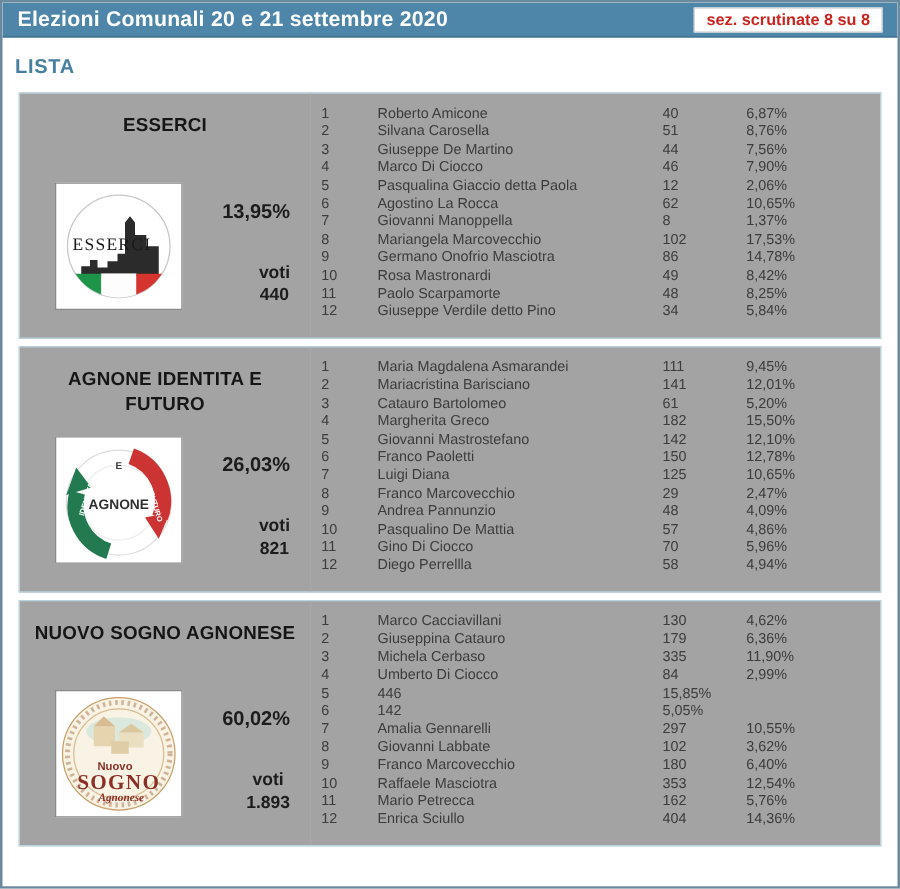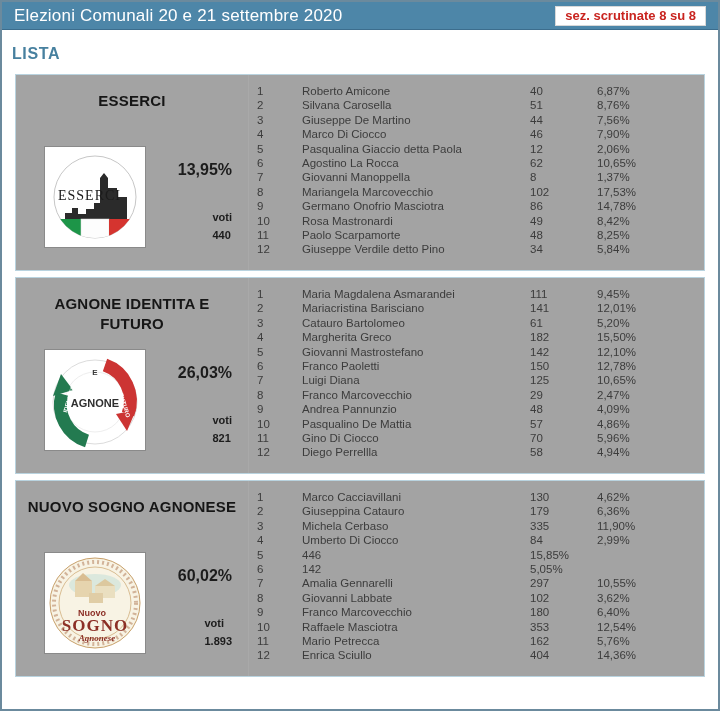--- a/index.html
+++ b/index.html
@@ -16,21 +16,21 @@
   body{width:720px;height:711px;font-family:"Liberation Sans",sans-serif}
   .page{
     width:720px;height:711px;background:#fff;
     border:2px solid #6b8a9d;position:relative;overflow:hidden;
   }
   .topbar{
     height:28px;background:var(--header-bg);
     display:flex;align-items:center;justify-content:space-between;
     padding:0 12px;border-bottom:1px solid #3c6d8d;
   }
-  .topbar .title{color:#fff;font-weight:normal;font-size:17px;letter-spacing:.2px}
+  .topbar .title{color:#fff;font-weight:bold;font-size:17px;letter-spacing:.2px}
   .badge{
     background:#fff;color:var(--badge-red);font-weight:bold;font-size:13px;
     padding:1px 9px 2px;border:1px solid #d8d8d8;
   }
   .lista{
     color:var(--lista-blue);font-weight:bold;font-size:16px;
     letter-spacing:.6px;margin:15px 0 11px 10px;
   }
   .sections{padding:0 13px}
   .section{
@@ -49,22 +49,22 @@
   .logo-box{
     position:absolute;left:28px;bottom:22px;width:102px;height:102px;
     border:1px solid #8a8a8a;background:#fff;
   }
   .logo-box svg{display:block;width:100%;height:100%}
   .party-pct{
     position:absolute;right:16px;top:86px;
     font-weight:bold;font-size:16px;color:#1c1c1c;
   }
   .party-voti{
-    position:absolute;right:16px;bottom:26px;text-align:left;
-    font-weight:bold;font-size:11px;line-height:18px;color:#1c1c1c;
+    position:absolute;right:16px;bottom:26px;text-align:center;
+    font-weight:bold;font-size:14px;line-height:18px;color:#1c1c1c;
   }
   .candidates{padding:9px 0 0 8px}
   .crow{
     display:grid;grid-template-columns:45px 228px 67px auto;
     font-size:11.5px;line-height:14.4px;color:var(--row-ink);
   }
   .crow span{white-space:nowrap;overflow:hidden}
 </style>
 </head>
 <body>

